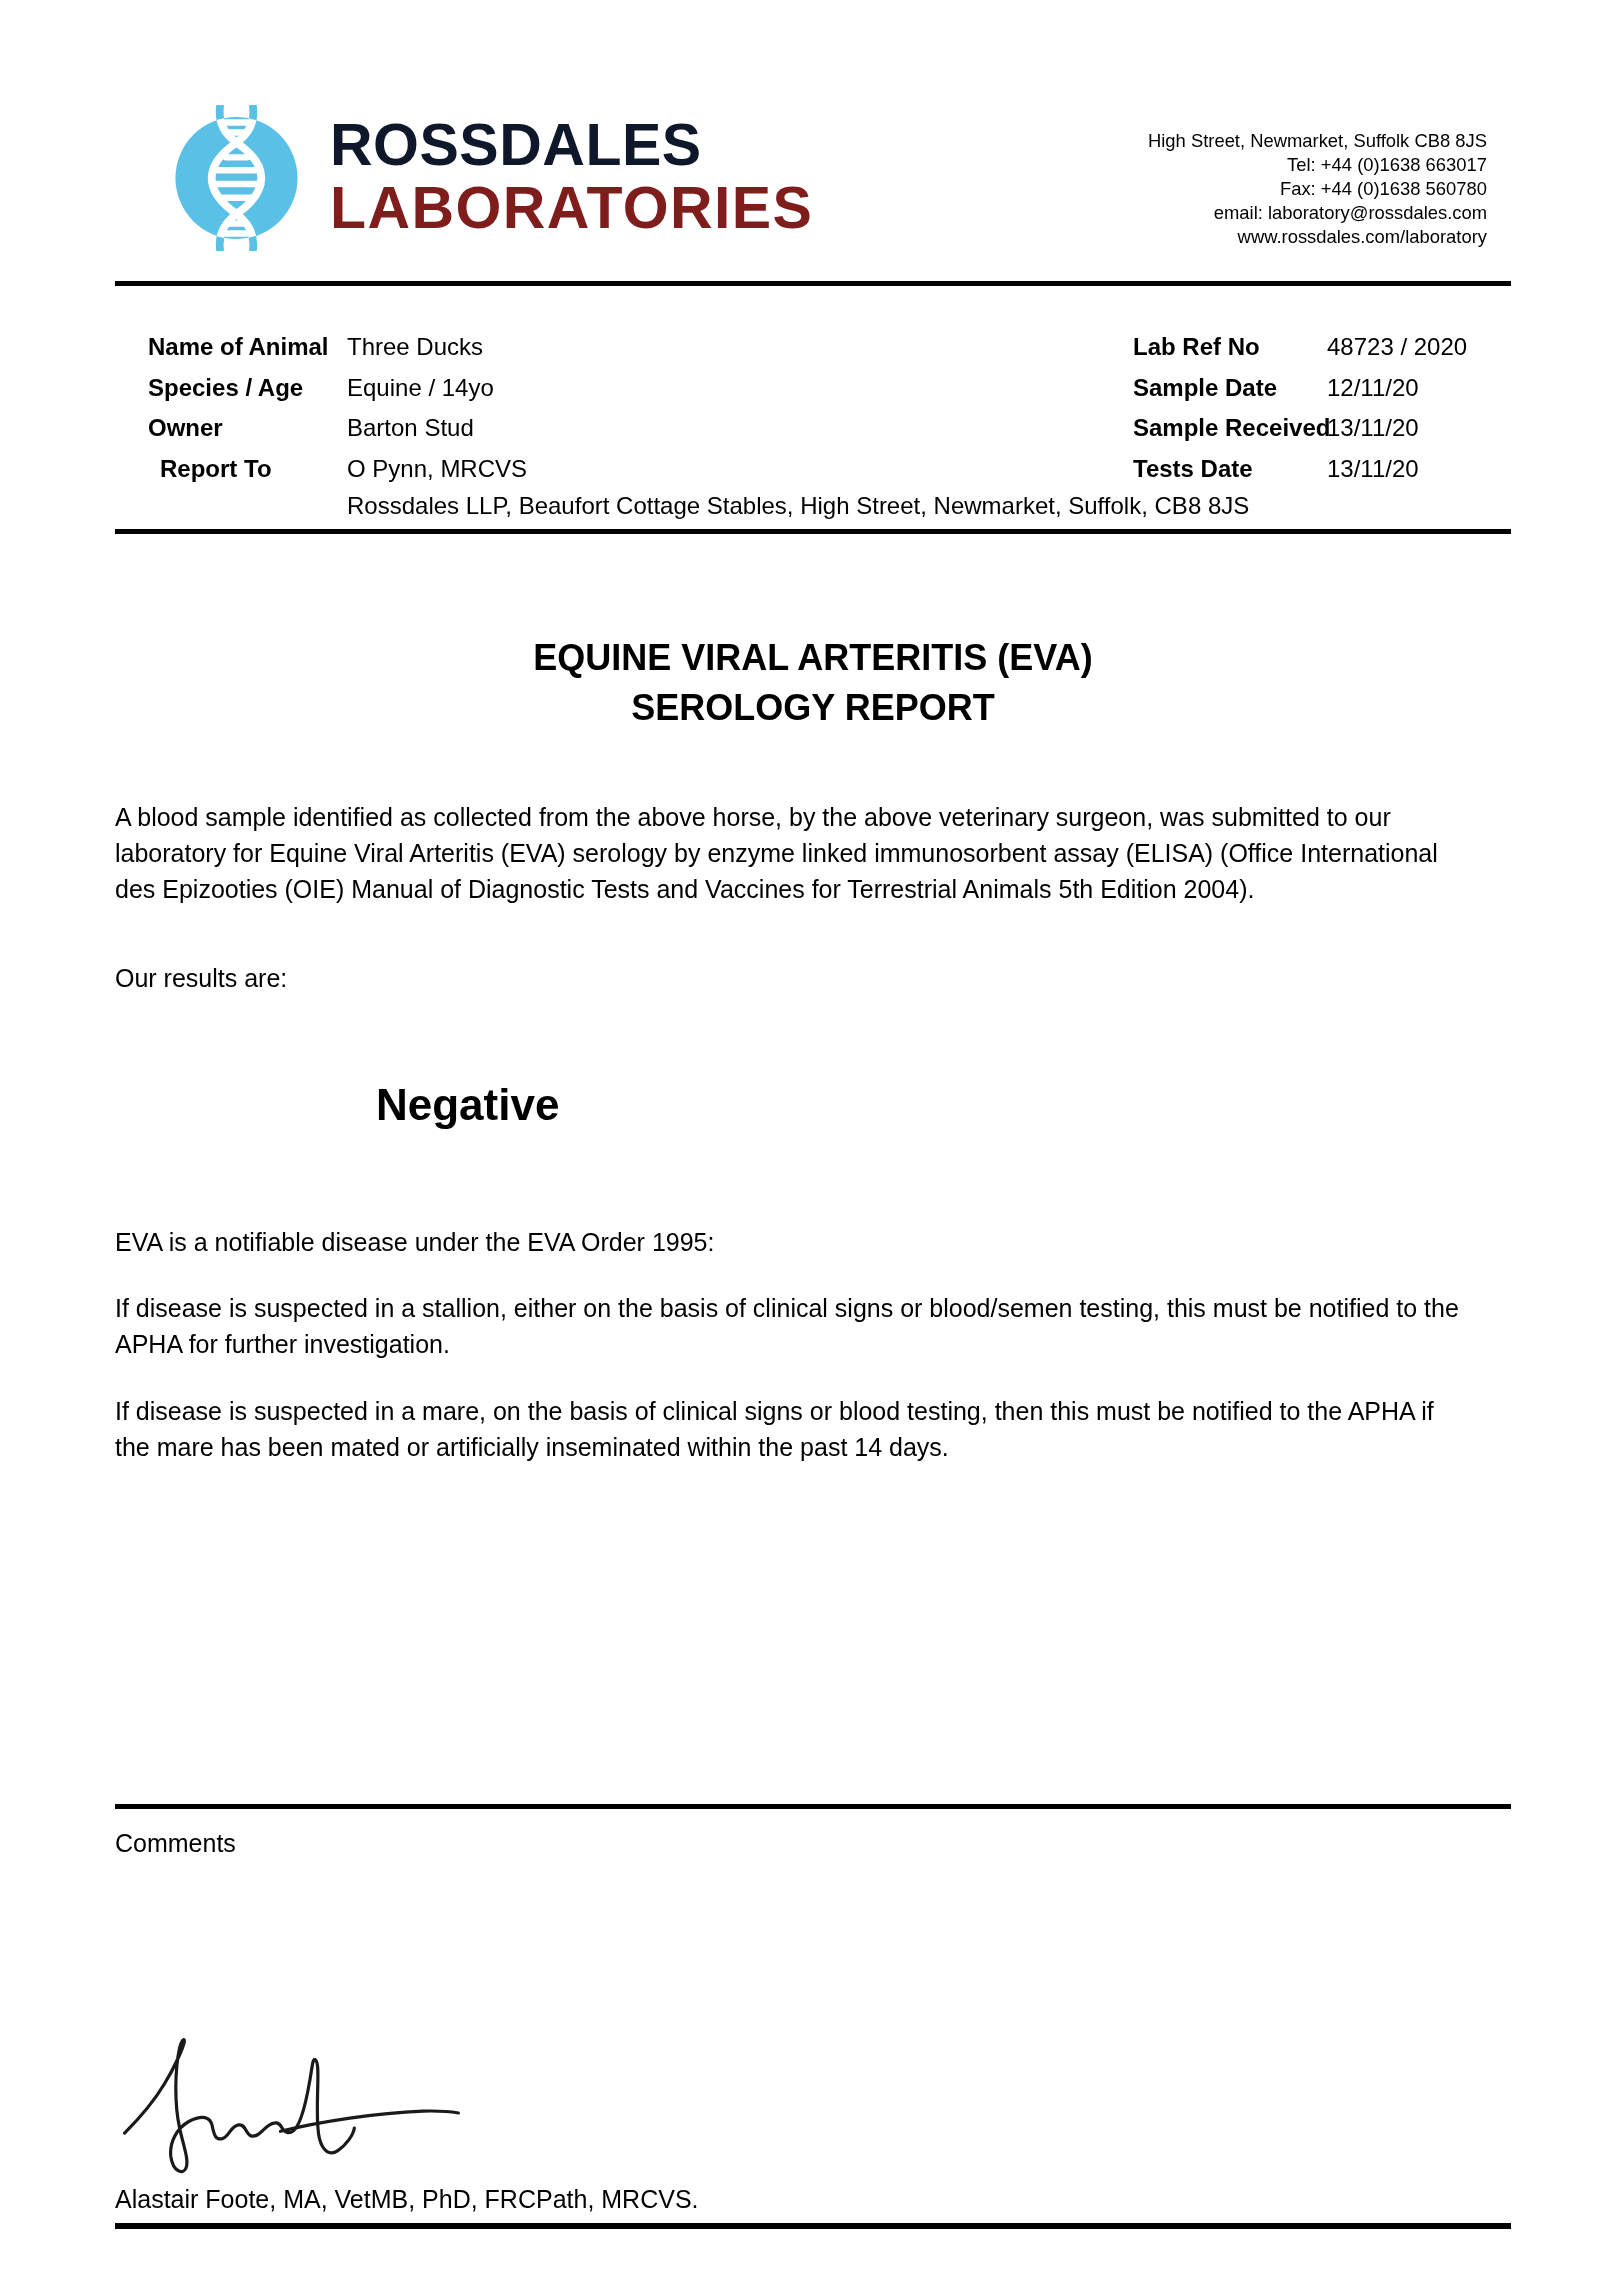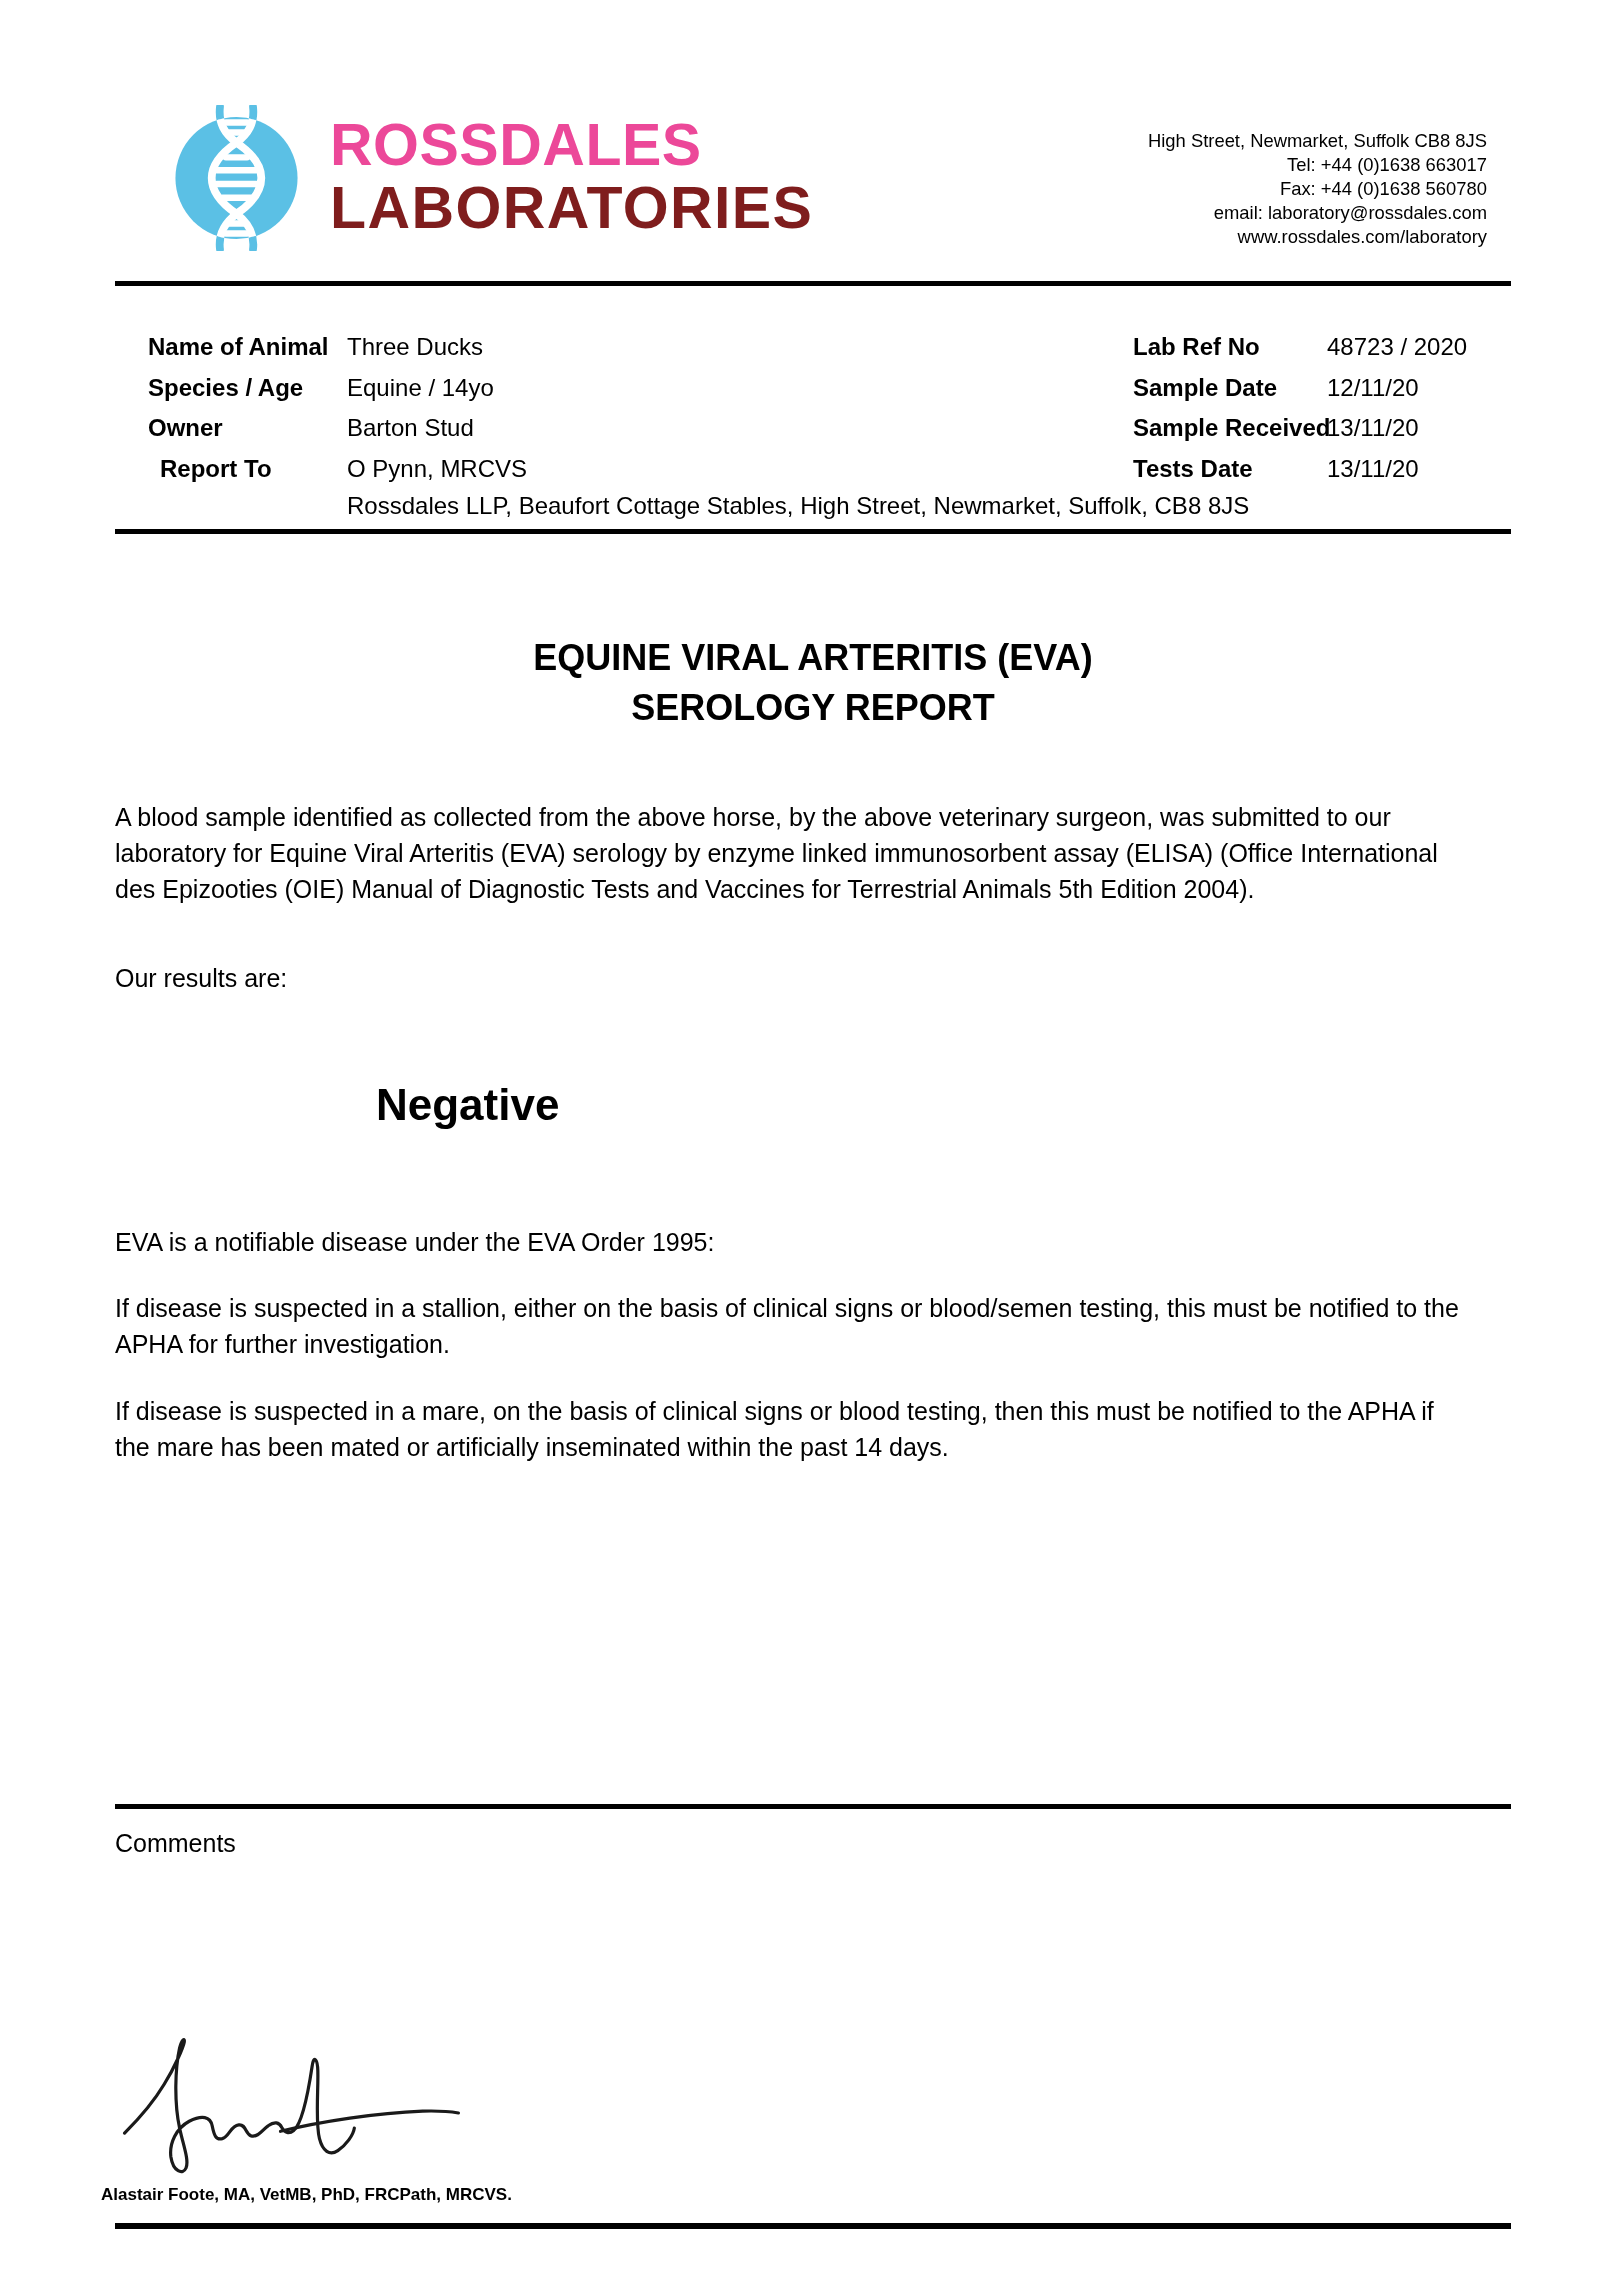--- a/index.html
+++ b/index.html
@@ -9,33 +9,33 @@
     height:2295px;
     background:#ffffff;
     font-family:"Liberation Sans","DejaVu Sans",sans-serif;
     color:#000000;
     overflow:hidden;
   }
   .rule{position:absolute;left:115px;width:1396px;background:#000000;}
   
   .logo-mark{position:absolute;left:174px;top:105px;width:125px;height:146px;}
   .wordmark{position:absolute;left:330px;top:114px;font-weight:bold;font-size:59px;line-height:63px;letter-spacing:0.5px;white-space:nowrap;}
-  .brand-1{color:#ec4899;display:block;}
+  .brand-1{color:#0f172a;display:block;}
   .brand-2{color:#7f1d1d;display:block;letter-spacing:1.4px;}
   .contact{position:absolute;top:129px;right:135px;text-align:right;font-size:18.4px;line-height:24px;}
   
   .lbl{position:absolute;font-size:24px;font-weight:bold;white-space:nowrap;}
   .val{position:absolute;font-size:24px;white-space:nowrap;}
   
   .title{position:absolute;left:115px;top:633px;width:1396px;text-align:center;font-weight:bold;font-size:36px;line-height:50px;}
   .body-text{position:absolute;left:115px;width:1354px;font-size:25px;line-height:36px;}
   .result{position:absolute;left:376px;top:1080px;font-size:44px;font-weight:bold;}
   .comments-h{position:absolute;left:115px;top:1829px;font-size:25px;font-weight:normal;}
   .signature{position:absolute;left:120px;top:2033px;width:343px;height:148px;}
-  .sig-name{position:absolute;left:101px;top:2185px;font-size:17px;white-space:nowrap;font-weight:bold;}
+  .sig-name{position:absolute;left:115px;top:2185px;font-size:25px;white-space:nowrap;}
 </style>
 </head>
 <body>
 
 <div class="page">
 
   <div>
     <svg class="logo-mark" viewBox="0 0 272 318" xmlns="http://www.w3.org/2000/svg">
       <defs>
         <mask id="insideCircle">

